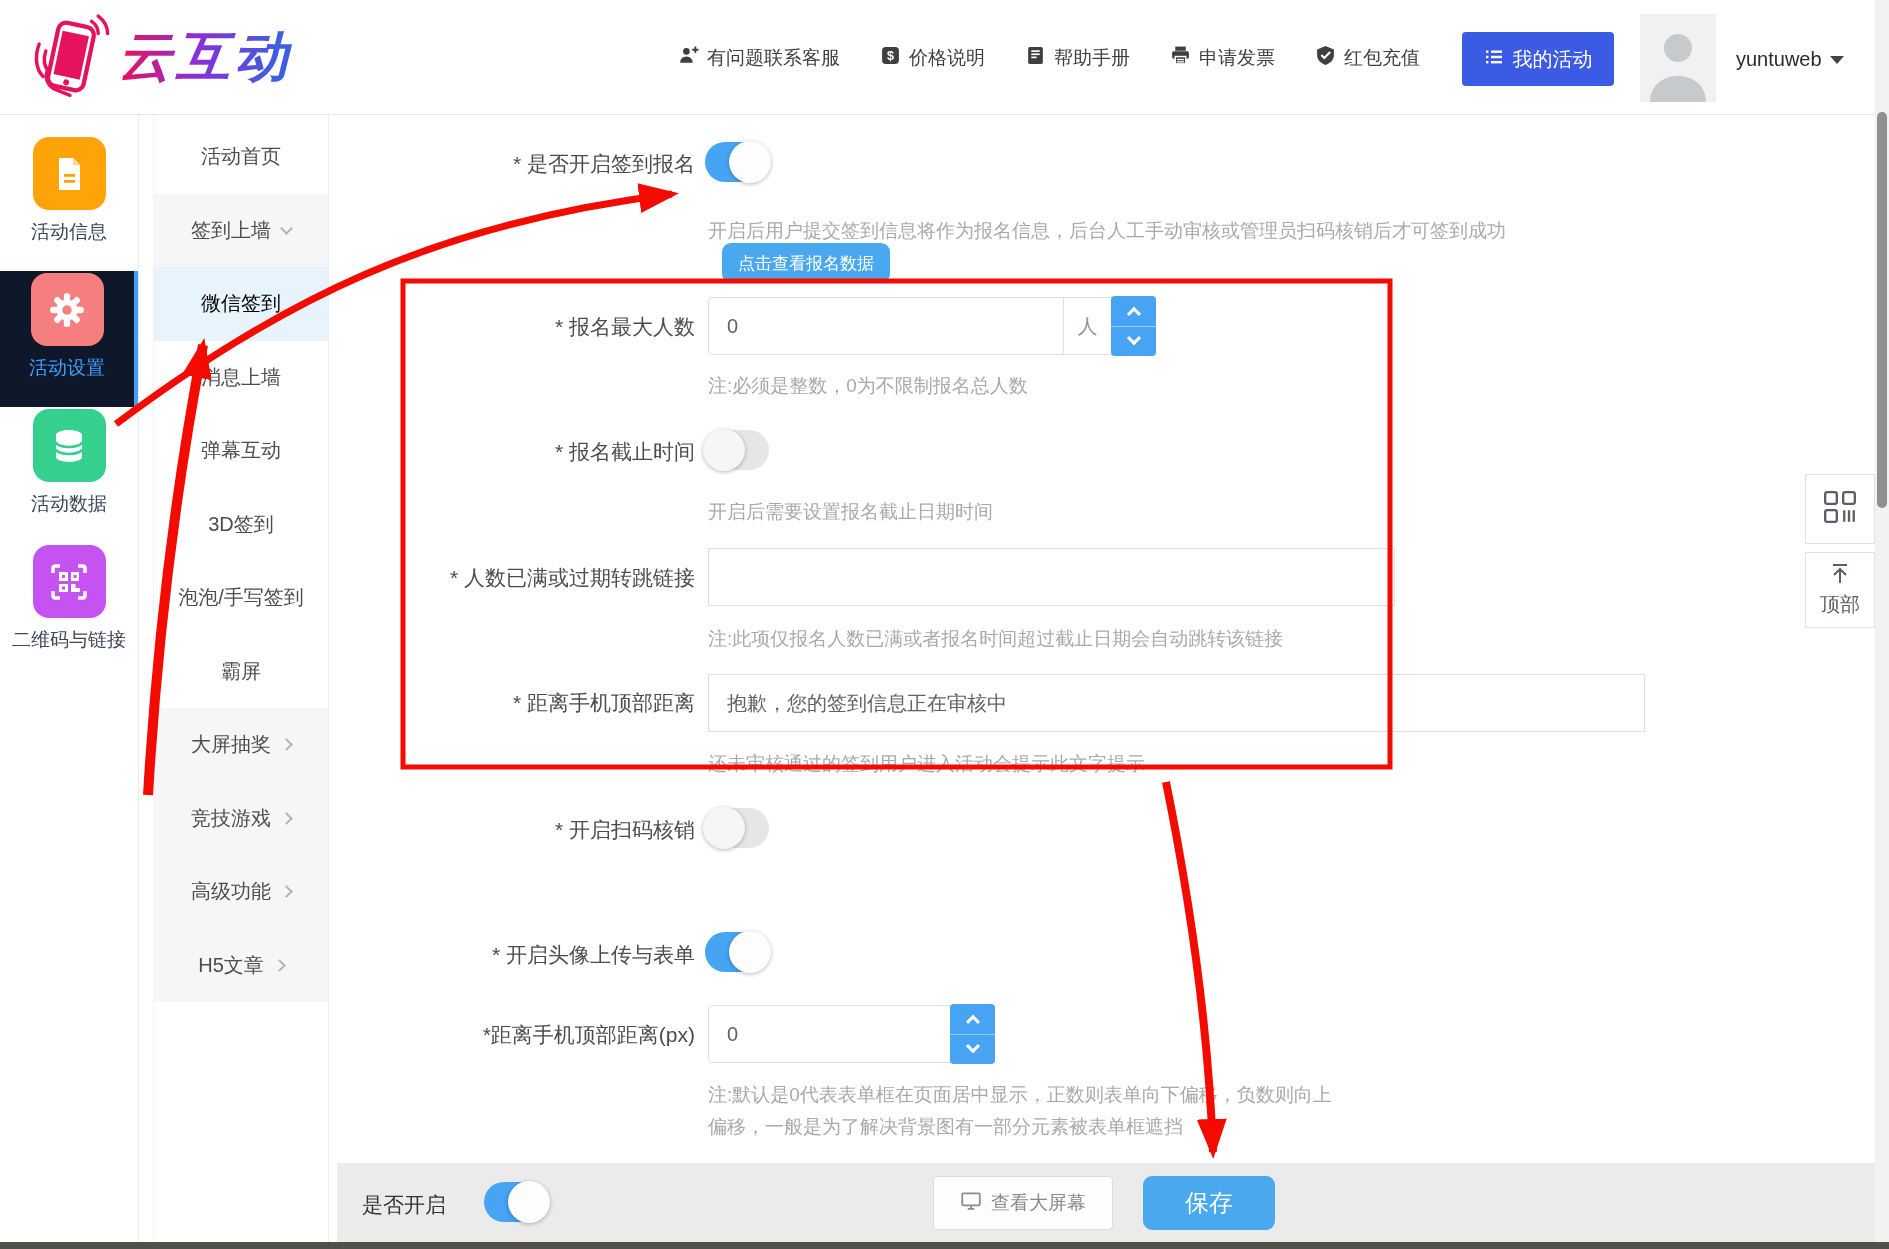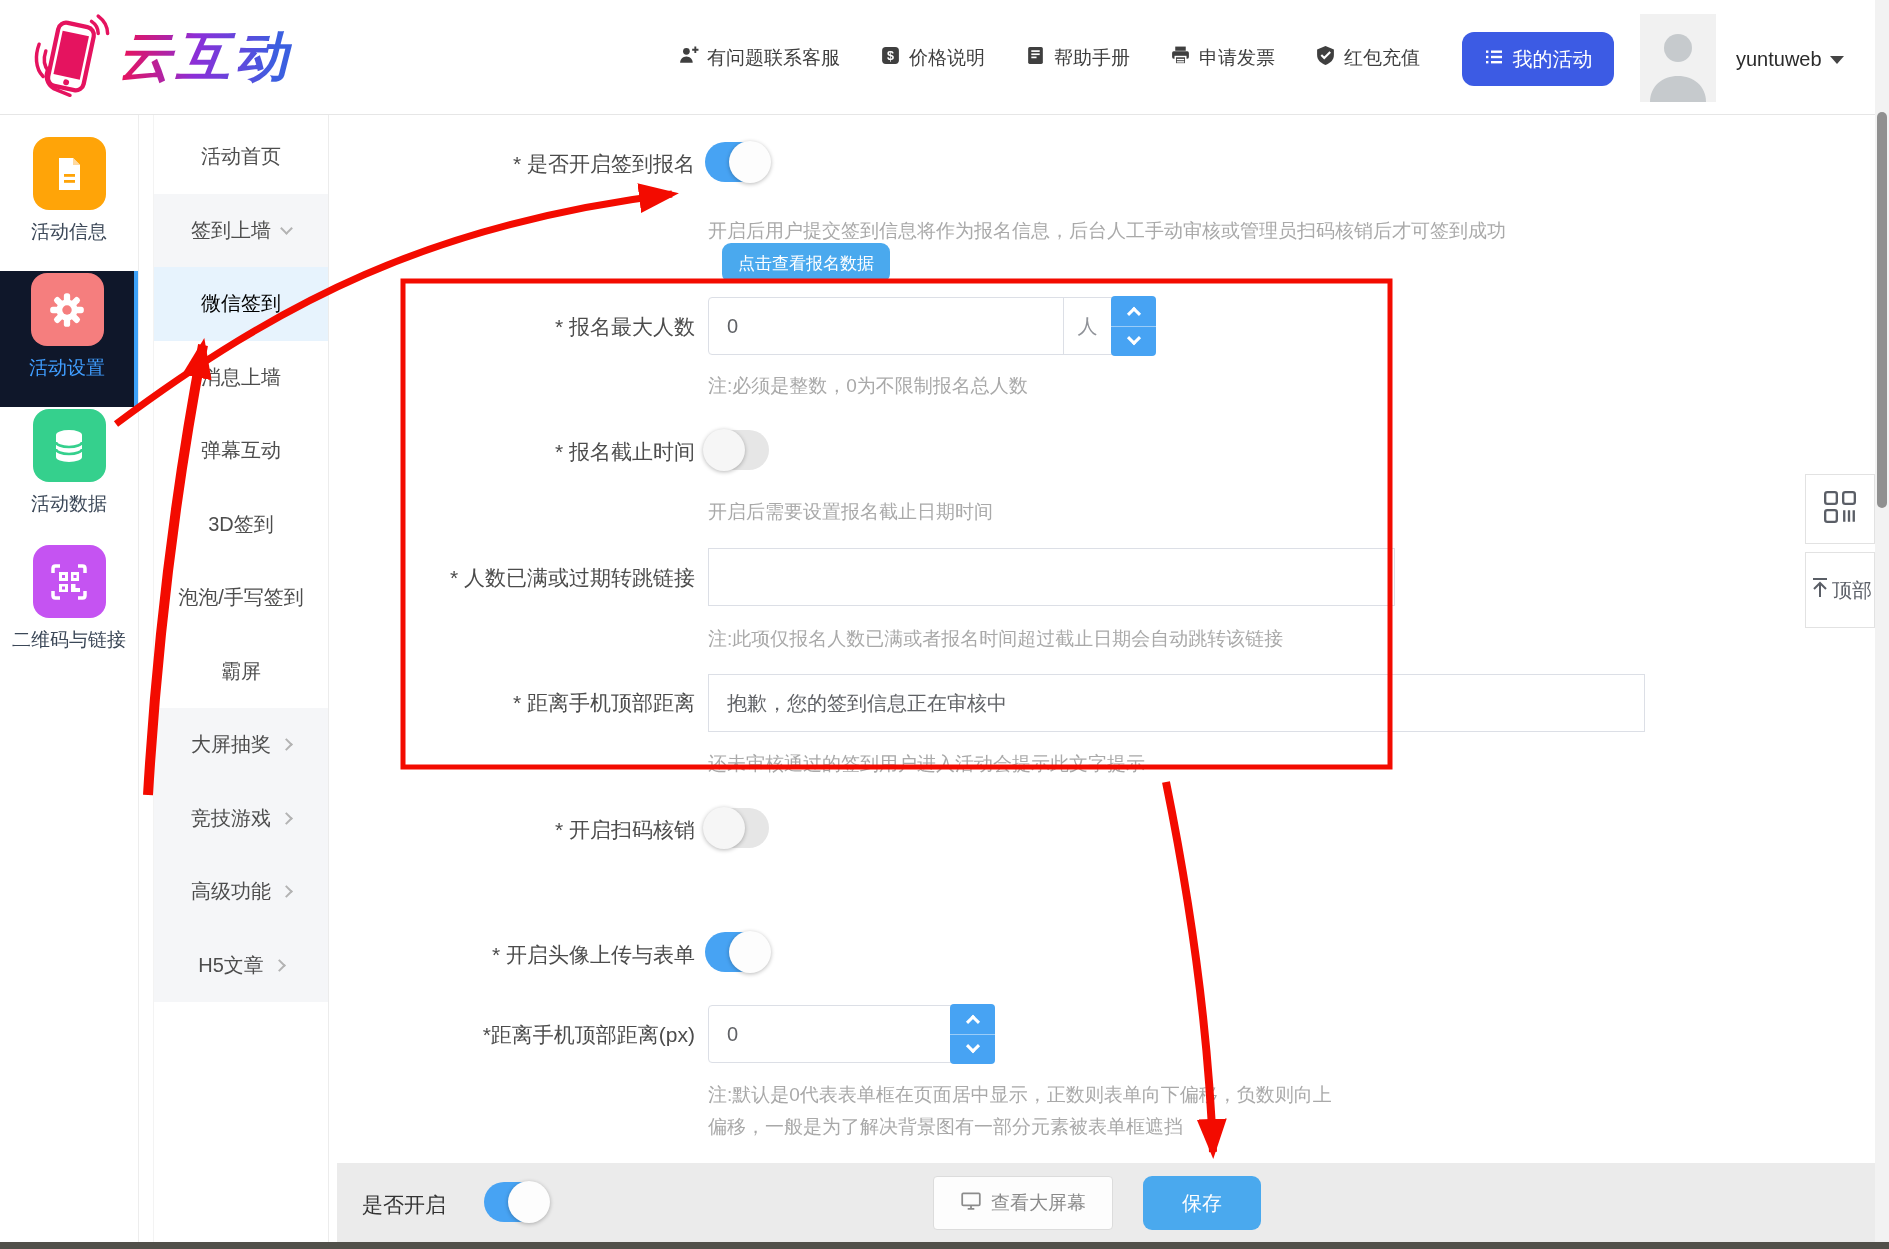--- a/index.html
+++ b/index.html
@@ -9,21 +9,21 @@
 
   
   .header { position:absolute; left:0; top:0; width:1889px; height:115px; background:#fff;
     border-bottom:1px solid #e6e6e6; z-index:5; }
   .logo { position:absolute; left:28px; top:12px; display:flex; align-items:center; gap:6px; }
   .logo-text { font-size:54px; font-weight:900; font-style:italic; letter-spacing:4px;
     background:linear-gradient(95deg,#e5135f 5%,#8b2fd8 45%,#3b5fe0 90%);
     -webkit-background-clip:text; background-clip:text; color:transparent; }
   .topnav { position:absolute; left:678px; top:0; height:115px; display:flex; align-items:center; gap:40px; }
   .topnav .nav-item { display:flex; align-items:center; gap:8px; font-size:19px; color:#3f3f3f; cursor:pointer; white-space:nowrap; }
-  .myact-btn { position:absolute; left:1462px; top:32px; width:152px; height:54px; border-radius:12px;
+  .myact-btn { position:absolute; left:1462px; top:32px; width:152px; height:54px; border-radius:4px;
     background:#3c5be4; color:#fff; font-size:20px; display:flex; align-items:center; justify-content:center; gap:9px; cursor:pointer; }
   .avatar-box { position:absolute; left:1640px; top:14px; width:76px; height:88px; overflow:hidden; }
   .username { position:absolute; left:1736px; top:48px; font-size:20px; color:#2b2b2b; display:flex; align-items:center; gap:8px; }
   .caret-down { width:0; height:0; border-left:7px solid transparent; border-right:7px solid transparent; border-top:8px solid #444; }
 
   
   .sidebar { position:absolute; left:0; top:115px; width:139px; height:1134px; background:#fff;
     border-right:1px solid #ededed; padding-top:20px; z-index:4; }
   .side-item { height:136px; display:flex; flex-direction:column; align-items:center; padding-top:2px; cursor:pointer; }
   .side-icon { width:73px; height:73px; border-radius:16px; display:flex; align-items:center; justify-content:center; }
@@ -64,26 +64,26 @@
   .chv.up { transform:rotate(45deg) translate(2px,2px); }
   .chv.dn { transform:rotate(225deg) translate(2px,2px); }
   .blue-btn { background:#4aa9ee; color:#fff; border-radius:9px; display:flex; align-items:center; justify-content:center; cursor:pointer; }
   .viewdata-btn { position:absolute; left:722px; top:243px; height:40px; padding:0 16px; font-size:17px; }
 
   
   .footbar { position:absolute; left:337px; top:1163px; width:1552px; height:80px; background:#ebebeb; z-index:6; }
   .foot-label { position:absolute; left:362px; top:1191px; font-size:21px; color:#333; z-index:7; }
   .screen-btn { position:absolute; left:933px; top:1176px; width:180px; height:54px; background:#fdfdfd; border:1px solid #dcdcdc;
     border-radius:4px; color:#8a8a8a; font-size:19px; display:flex; align-items:center; justify-content:center; gap:9px; z-index:7; cursor:pointer; }
-  .save-btn { position:absolute; left:1143px; top:1176px; width:118px; height:54px; font-size:20px; z-index:7;text-align:center; }
+  .save-btn { position:absolute; left:1143px; top:1176px; width:132px; height:54px; font-size:24px; z-index:7;text-align:center; }
   .foot-toggle { left:484px; top:1182px; z-index:7; }
 
   
   .float-box { position:absolute; left:1805px; width:70px; background:#fff; border:1px solid #e2e2e2;
-    display:flex; flex-direction:row; align-items:center; justify-content:center; cursor:pointer; z-index:6;text-align:center; }
+    display:flex; flex-direction:column; align-items:center; justify-content:center; cursor:pointer; z-index:6;text-align:center; }
   .box-layout { top:474px; height:70px; }
   .box-top { top:552px; height:76px; }
   .box-top .txt { font-size:20px; color:#5a5e66; margin-top:1px; }
   .scroll-track { position:absolute; left:1875px; top:0; width:14px; height:1249px; background:#f2f2f2; z-index:8; }
   .scroll-thumb { position:absolute; left:2px; top:112px; width:10px; height:396px; background:#909090; border-radius:5px; }
   .task-strip { position:absolute; left:0; top:1242px; width:1889px; height:7px; background:#51504a; z-index:30; }
 
   
   .anno { position:absolute; left:0; top:0; width:1889px; height:1249px; z-index:20; pointer-events:none; }
 </style>

